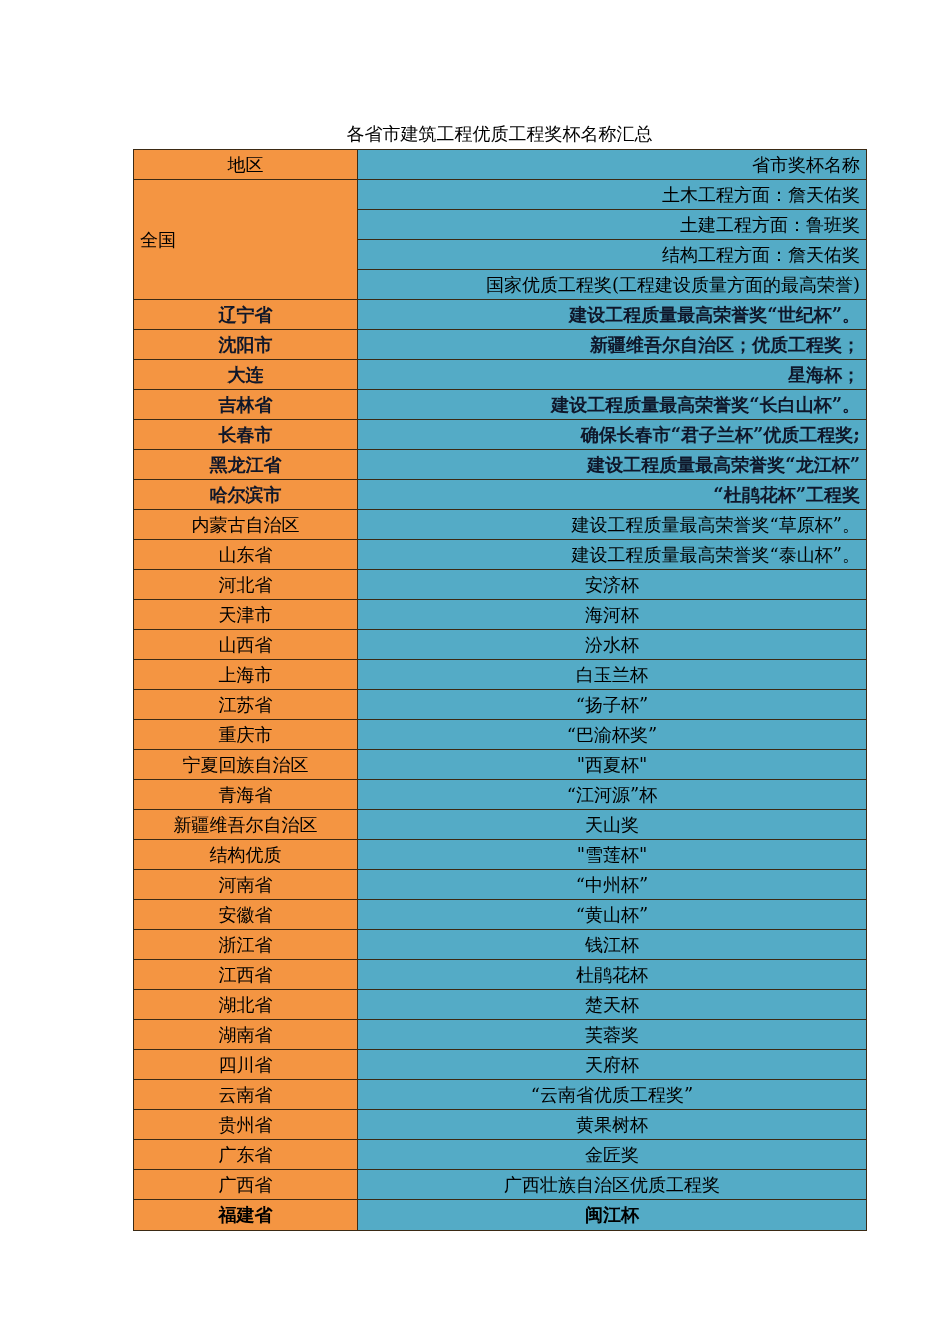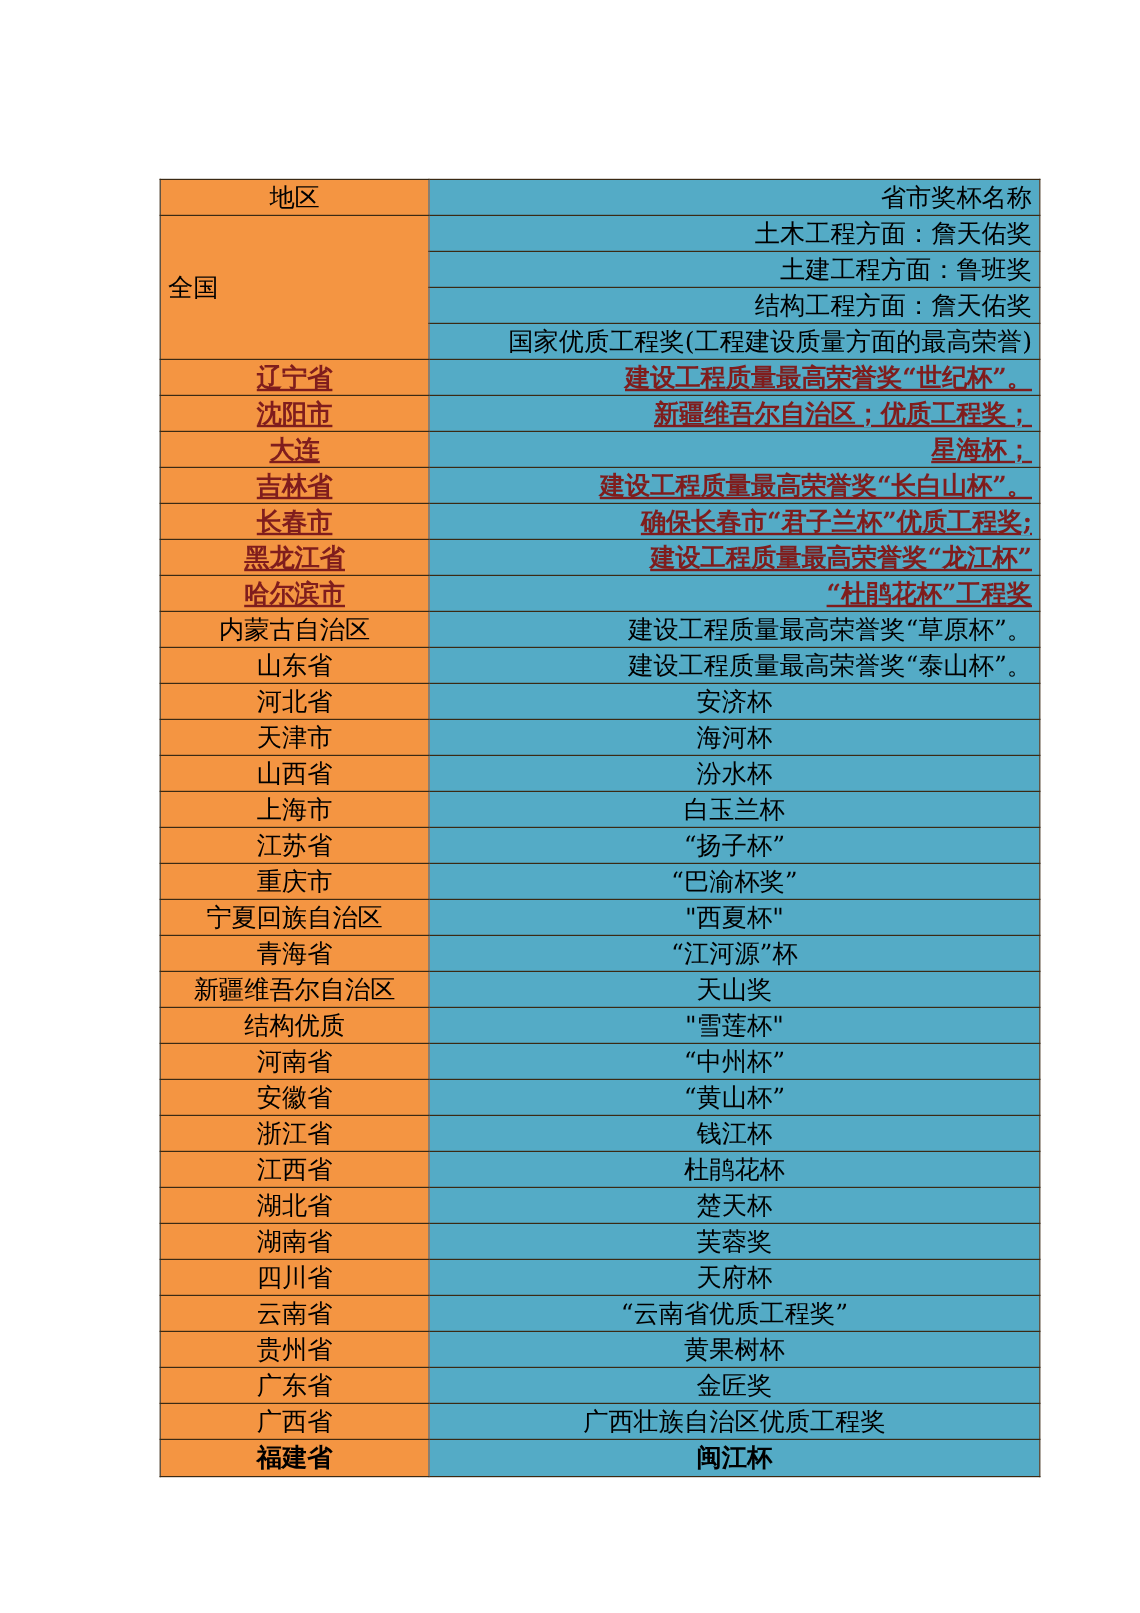--- a/index.html
+++ b/index.html
@@ -38,21 +38,21 @@
     white-space: nowrap;
   }
 
   .award-table {
     position: absolute;
     left: 133px;
     top: 149px;
     width: 733px;
     border-collapse: collapse;
     table-layout: fixed;
-    font-size: 21px;
+    font-size: 18px;
   }
 
   .award-table col.c-region { width: 224px; }
   .award-table col.c-award  { width: 509px; }
 
   .award-table td {
     border: 1px solid #3b2a14;
     padding: 0 6px;
     height: 29px;
     line-height: 28px;
@@ -68,38 +68,38 @@
     text-align: center;
   }
   td.award {
     background: #54ABC6;
   }
 
   td.align-left   { text-align: right; }
   td.align-center { text-align: center; }
 
   tr.red-row td {
-    color: #7f1d1d;
+    color: #0f172a;
     font-weight: bold;
-    text-decoration: underline;
   }
 
   td.merged-region {
     vertical-align: middle;
     text-align: left;
   }
 
   
   .award-table tr:last-child td { height: 30px; font-weight: bold; }
 </style>
 </head>
 <body>
 
 <div class="page">
 
+  <div class="doc-title">各省市建筑工程优质工程奖杯名称汇总</div>
 
   <table class="award-table">
     <colgroup>
       <col class="c-region">
       <col class="c-award">
     </colgroup>
     <tbody>
       <tr>
         <td class="region align-center">地区</td>
         <td class="award align-left">省市奖杯名称</td>

